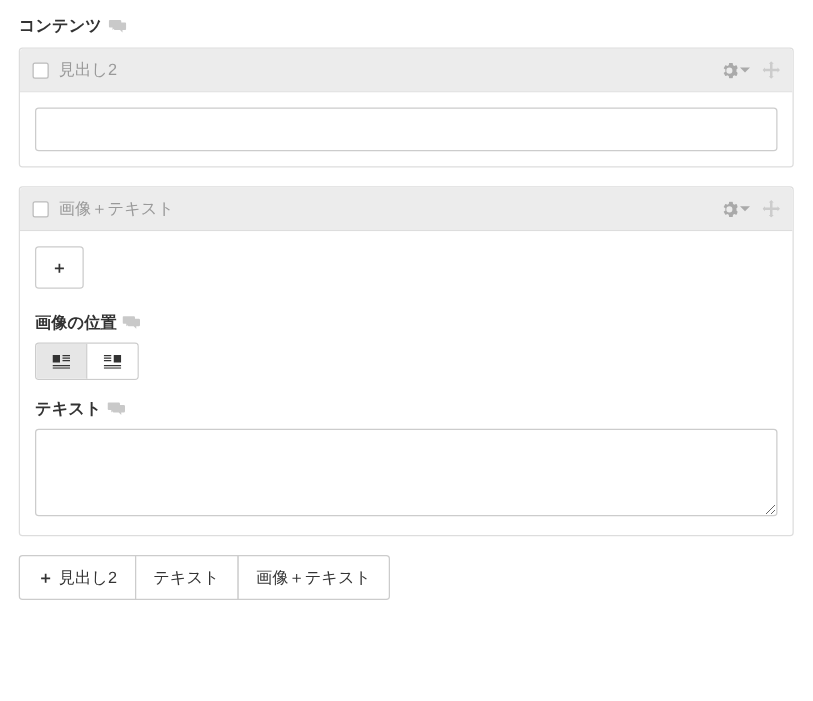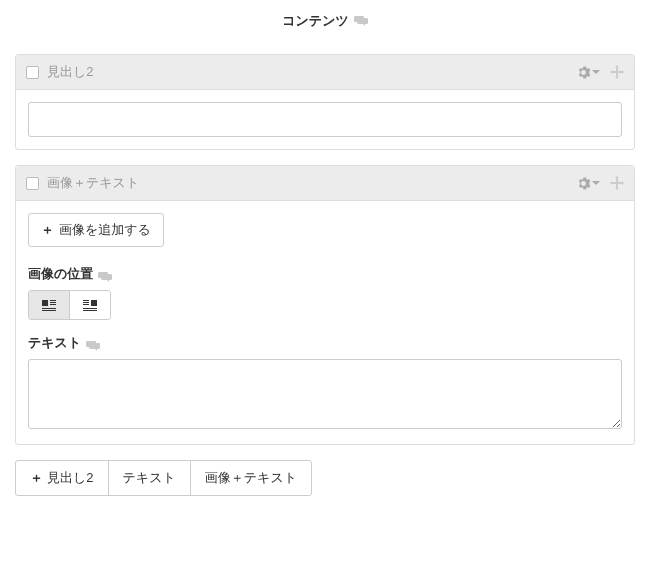--- a/index.html
+++ b/index.html
@@ -7,25 +7,24 @@
       font-family: -apple-system, BlinkMacSystemFont, "Helvetica Neue", Arial, sans-serif;
       font-size: 13px;
       color: #333;
       background: #fff;
       padding: 12px 15px;
       width: 650px;
     }
     .section-title {
       font-weight: bold;
       color: #333;
-      margin-bottom: 24px;
+      margin-bottom: 8px;
       display: flex;
       align-items: center;
       gap: 5px;
-      justify-content: center;
     }
     .comment-icon {
       color: #bbb;
       display: inline-flex;
     }
     .block {
       border: 1px solid #ddd;
       border-radius: 3px;
       margin-bottom: 15px;
       background: #fff;
@@ -94,21 +93,21 @@
       margin-bottom: 18px;
     }
     .field-group {
       margin-bottom: 14px;
     }
     .field-label {
       font-weight: bold;
       color: #333;
       margin-bottom: 7px;
       display: flex;
-      align-items: flex-end;
+      align-items: center;
       gap: 5px;
     }
     .btn-group {
       display: inline-flex;
       border: 1px solid #ccc;
       border-radius: 3px;
       overflow: hidden;
     }
     .btn-group .segment {
       padding: 8px 13px;
@@ -212,21 +211,20 @@
       <span class="move-handle">
         <svg width="14" height="14" viewBox="0 0 14 14">
             <path fill="currentColor" d="M7 0l2 2H8v4h4V5l2 2-2 2V8H8v4h1l-2 2-2-2h1V8H2v1L0 7l2-2v1h4V2H5l2-2z"></path>
           </svg>
       </span>
     </div>
   </div>
   <div class="block-body">
     <button class="add-image-btn">
       <span class="plus-icon">＋</span>
-      <span>画像を追加する</span>
     </button>
 
     <div class="field-group">
       <div class="field-label">
         <span>画像の位置</span>
         <span class="comment-icon">
           <svg width="14" height="12" viewBox="0 0 14 12">
               <path fill="currentColor" d="M1 1h8a1 1 0 0 1 1 1v4a1 1 0 0 1-1 1H5l-2 2V7H1a1 1 0 0 1-1-1V2a1 1 0 0 1 1-1zm4 2h8a1 1 0 0 1 1 1v4a1 1 0 0 1-1 1h-2v2l-2-2H5a1 1 0 0 1-1-1" opacity=".8"></path>
             </svg>
         </span>

